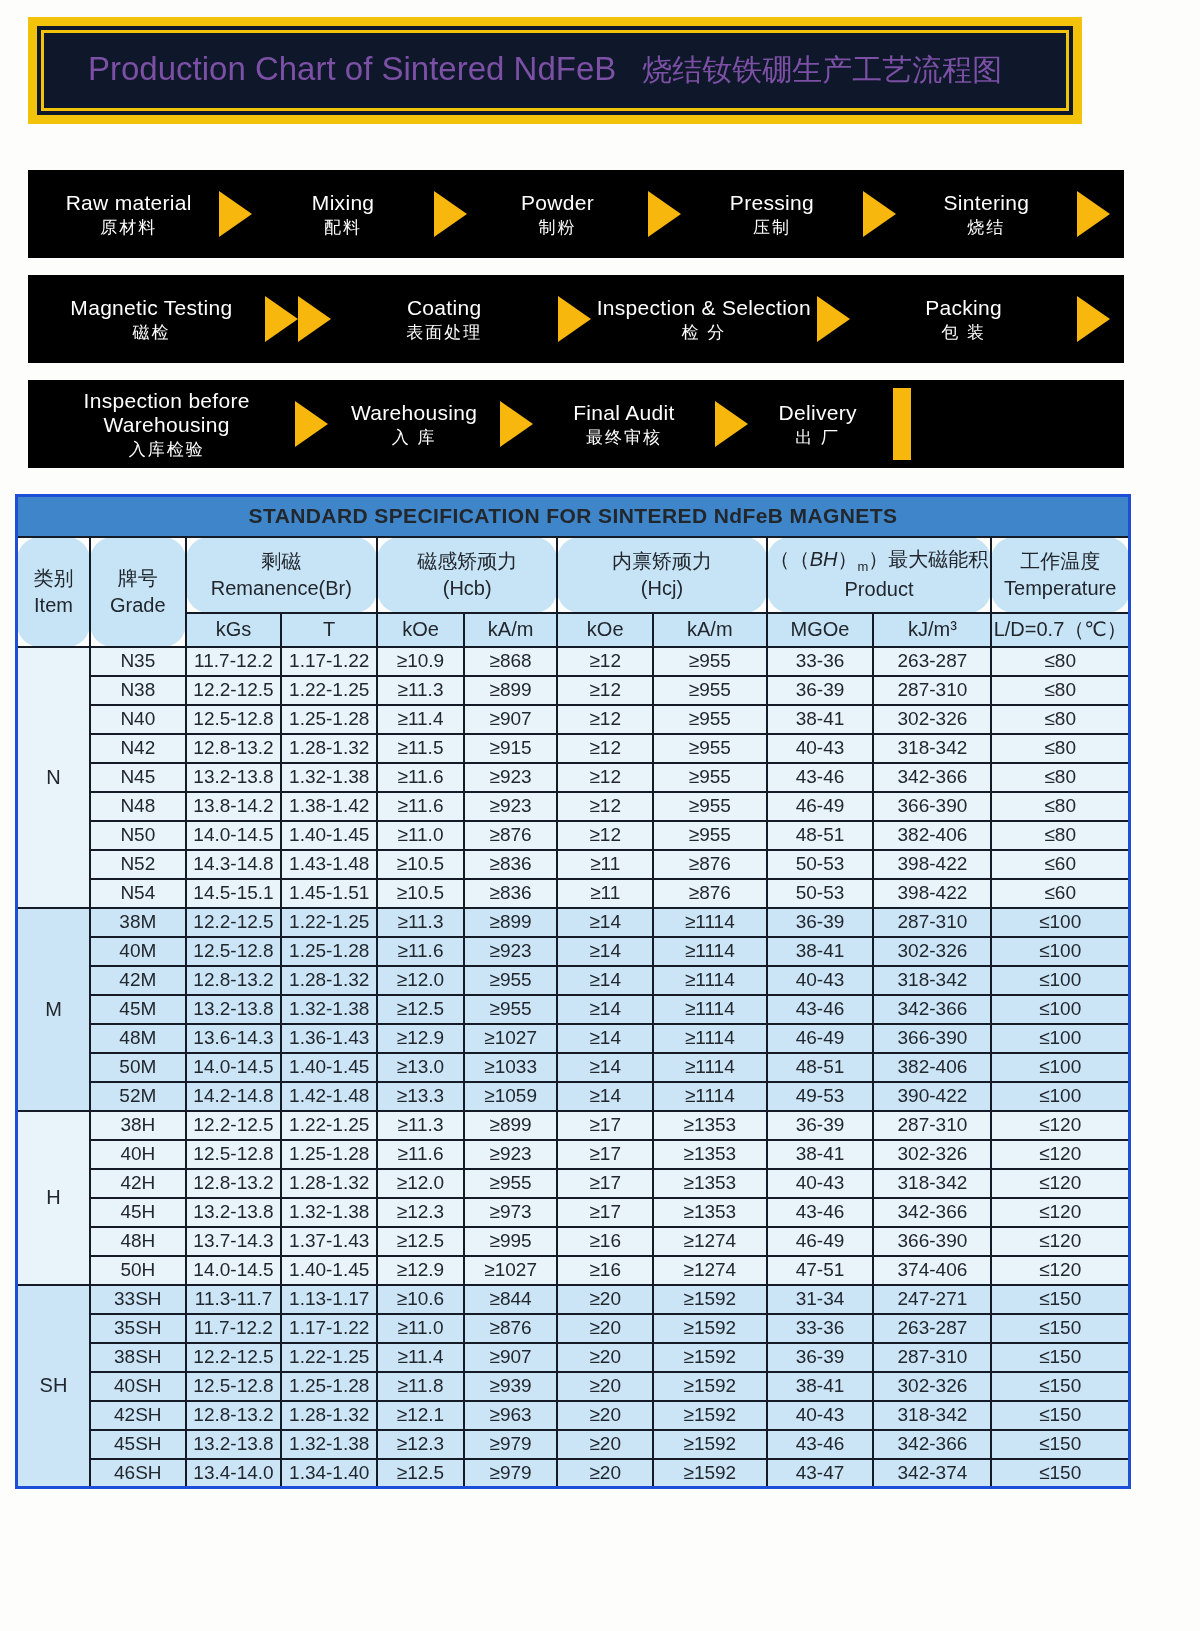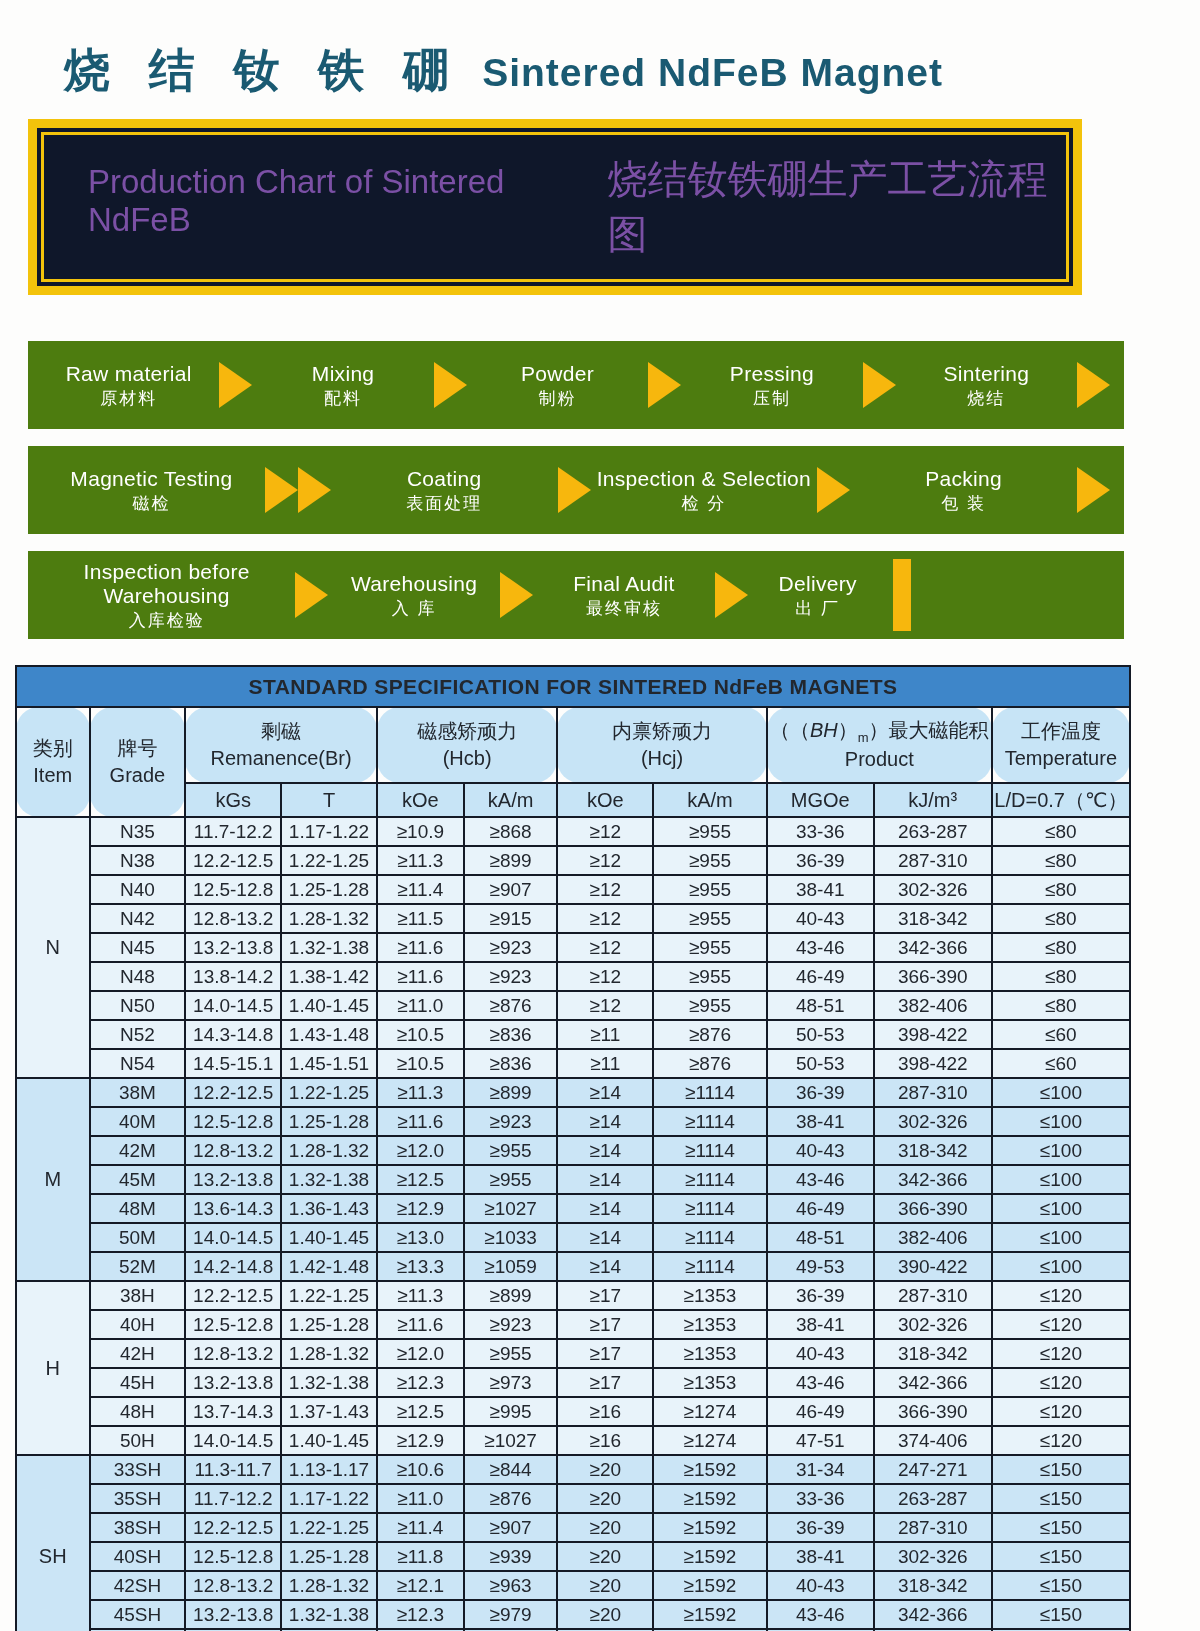--- a/index.html
+++ b/index.html
@@ -8,38 +8,38 @@
 
   
   .main-title { display:flex; align-items:baseline; gap:20px; margin:40px 0 0 64px; }
   .title-zh { font-size:46px; font-weight:bold; color:#1a5a72; letter-spacing:13px; }
   .title-en { font-size:39px; font-weight:bold; color:#1a5a72; letter-spacing:1px; }
 
   
   .banner { margin:17px 0 0 28px; width:1054px; border:9px solid #f3c30b; background:#0f172a; }
   .banner-inner { border:3px solid #f3c30b; margin:4px; padding:17px 10px 17px 44px; display:flex; align-items:baseline; gap:26px; }
   .banner-en { font-size:33px; color:#7b50a5; }
-  .banner-zh { font-size:40px; color:#7b50a5; }
+  .banner-zh { font-size:30px; color:#7b50a5; }
 
   
   .flow-wrap { margin-top:46px; }
-  .flow-bar { margin:0 0 17px 28px; width:1096px; height:88px; background:#4d7c0f;
+  .flow-bar { margin:0 0 17px 28px; width:1096px; height:88px; background:#000000;
               display:flex; align-items:center; padding:0 14px 0 10px; }
   .flow-step { flex:1 1 0; text-align:center; color:#ffffff; line-height:1.15; padding:0 6px; }
   .step-en { font-size:21px; letter-spacing:0.3px; }
   .step-zh { font-size:17px; margin-top:3px; letter-spacing:2px; }
   .flow-arrow { flex:0 0 auto; width:0; height:0;
                 border-top:23px solid transparent; border-bottom:23px solid transparent;
                 border-left:33px solid #f7b70d; }
   .flow-endbar { flex:0 0 auto; width:18px; height:72px; background:#f7b70d; margin-left:6px; }
   .flow-spacer { flex:1 1 auto; }
 
   
   table.spec { margin:26px 0 0 15px; width:1116px; border-collapse:collapse; table-layout:fixed;
-               border:1px solid #1d4ed8; }
+               border:3px solid #1d4ed8; }
   table.spec th, table.spec td { border:2px solid #141a26; text-align:center; vertical-align:middle;
                color:#22272e; overflow:hidden; }
   .tbl-title { background:#3e86c9; color:#0d2440; font-weight:bold; font-size:21px; height:41px; letter-spacing:0.4px; }
   tr.hdr1 th { background:#c7e4f6; font-weight:normal; font-size:20px; height:76px; line-height:1.35;border-radius:23px; }
   tr.hdr2 th { background:#c7e4f6; font-weight:normal; font-size:20px; height:34px; }
   .bh-i { font-style:italic; }
   .bh-sub { font-size:13px; vertical-align:sub; }
   tbody td { font-size:19px; height:29px; padding:0; }
   tr.row-light td { background:#e8f3fa; }
   tr.row-tint  td { background:#cbe5f6; }
@@ -48,24 +48,20 @@
   
   col.c-item{width:6.6%} col.c-grade{width:8.6%} col.c-kgs{width:8.6%} col.c-t{width:8.6%}
   col.c-koe1{width:7.8%} col.c-kam1{width:8.4%} col.c-koe2{width:8.6%} col.c-kam2{width:10.2%}
   col.c-mgoe{width:9.6%} col.c-kjm{width:10.6%} col.c-ld{width:12.4%}
 </style>
 </head>
 <body>
 
 <div class="page">
 
-  <div class="main-title">
-    <span class="title-zh">烧 结 钕 铁 硼</span>
-    <span class="title-en">Sintered NdFeB Magnet</span>
-  </div>
 
   <div class="banner">
     <div class="banner-inner">
       <span class="banner-en">Production Chart of Sintered NdFeB</span>
       <span class="banner-zh">烧结钕铁硼生产工艺流程图</span>
     </div>
   </div>
 
   <div class="flow-wrap" id="flow">
       <div class="flow-bar">

